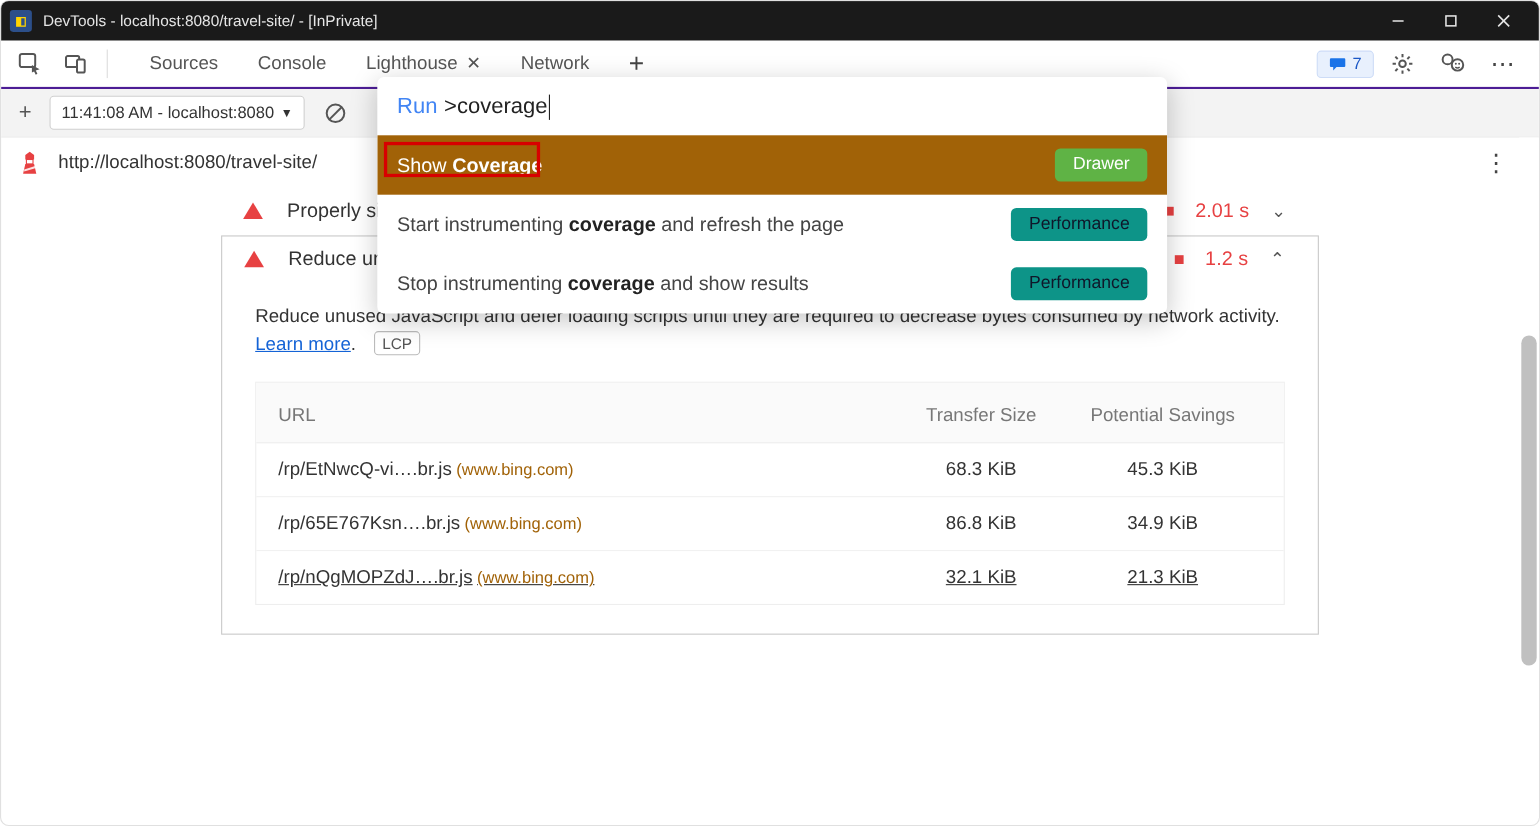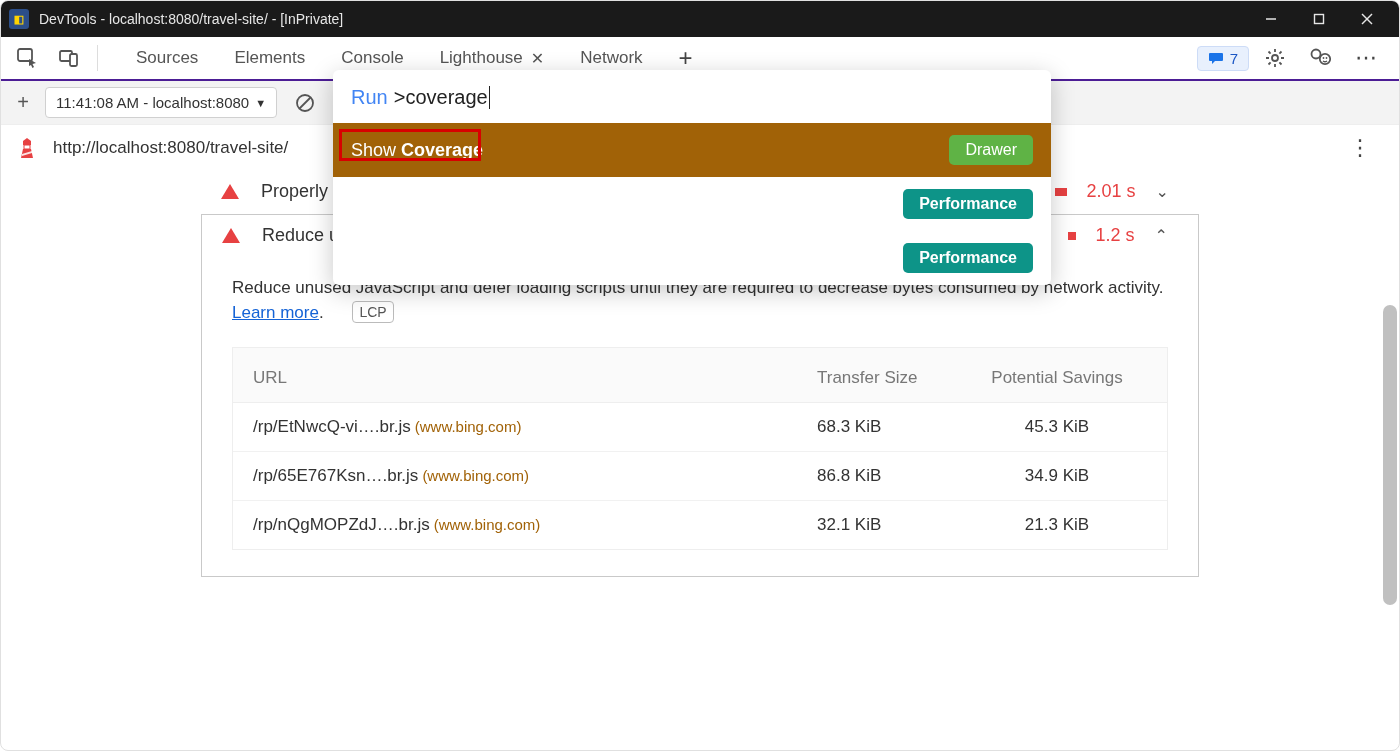--- a/index.html
+++ b/index.html
@@ -30,40 +30,40 @@
   .audit { margin:0 200px 0 200px; }
   .audit-row { display:flex; align-items:center; padding:10px 20px; font-size:18px; color:#333; position:relative; }
   .triangle-red { width:0; height:0; border-left:9px solid transparent; border-right:9px solid transparent; border-bottom:15px solid #e74142; margin-right:22px; flex:none; }
   .audit-title { color:#333; }
   .audit-time { margin-left:auto; color:#e74142; font-size:18px; margin-right:10px; display:flex; align-items:center; gap:20px; }
   .audit-bar { width:12px; height:8px; background:#e74142; }
   .chev { font-size:16px; color:#555; }
   .audit-card { margin:2px 200px 0 200px; border:1px solid #c9c9c9; background:#fff; padding:0 0 26px 0; }
   .audit-desc { padding:20px 30px 0 30px; font-size:17px; color:#333; line-height:1.45; }
   .learn-link { color:#1463d6; text-decoration:underline; }
-  .lcp-badge { display:inline-block; border:1px solid #bbb; border-radius:4px; padding:0 6px; font-size:14px; color:#555; margin-left:24px; vertical-align:1px; }
+  .lcp-badge { display:inline-block; border:1px solid #bbb; border-radius:4px; padding:0 6px; font-size:14px; color:#555; margin-left:12px; vertical-align:1px; }
   .table-wrap { margin:22px 30px 0 30px; border:1px solid #eee; }
   .table-head, .table-row { display:flex; align-items:center; padding:14px 20px; font-size:17px; }
   .table-head { background:#fafafa; color:#777; border-bottom:1px solid #eee; padding-top:20px; }
   .col-url { flex: 1 1 auto; }
-  .col-ts { width:150px; text-align:left; }
+  .col-ts { width:150px; text-align:center; }
   .col-ps { width:180px; text-align:center; }
   .table-row { color:#333; border-bottom:1px solid #f1f1f1; }
   .table-row .domain { color:#a16207; font-size:15px; margin-left:4px; }
   
-  .palette { position:absolute; top:69px; left:332px; width:718px; background:#fff; box-shadow:0 6px 24px rgba(0,0,0,0.22); border-radius:6px; overflow:hidden; z-index:100; }
+  .palette { position:absolute; top:69px; left:342px; width:718px; background:#fff; box-shadow:0 6px 24px rgba(0,0,0,0.22); border-radius:6px; overflow:hidden; z-index:100; }
   .palette-input-row { display:flex; align-items:baseline; padding:16px 18px 14px 18px; font-size:20px; }
   .palette-run { color:#4285f4; margin-right:6px; }
   .palette-query { color:#222; border-right:1.5px solid #222; padding-right:1px; }
   .palette-item { display:flex; align-items:center; padding:12px 18px; font-size:18px; position:relative; }
   .palette-item.selected { background:#a16207; color:#fff; }
   .palette-item .hl { font-weight:600; }
   .palette-item .pill { margin-left:auto; border-radius:5px; padding:6px 16px; font-size:16px; }
   .pill-drawer { background:#5fb345; color:#fff; }
-  .pill-perf { background:#0d9488; color:#ffffff;font-weight:bold; }
+  .pill-perf { background:#0d9488; color:#0f172a; }
   .selected-border { position:absolute; top:6px; left:6px; width:142px; height:32px; border:3px solid #d80000; pointer-events:none; }
   .palette-item-plain { color:#444; }
   .palette-item-plain .match { font-weight:600; color:#222; }
   
   .scrollbar-track { position:absolute; right:0; top:124px; bottom:6px; width:18px; background:#fff; }
   .scrollbar-thumb { position:absolute; right:2px; width:14px; top:180px; height:300px; background:#c0c0c0; border-radius:7px; }
   svg { display:block; }
 </style>
 </head>
 <body>
@@ -101,23 +101,20 @@
   <div class="tb-btn">
     <svg width="22" height="22" viewBox="0 0 22 22">
         <rect x="2" y="4" width="12" height="10" rx="1.5" fill="none" stroke="#555" stroke-width="1.8"></rect>
         <rect x="12" y="7" width="7" height="12" rx="1.5" fill="#fff" stroke="#555" stroke-width="1.8"></rect>
       </svg>
   </div>
   <div style="width:1px;height:26px;background:#ddd;margin:0 6px;"></div>
   <div class="tabs">
     <div class="tab">
         <span>Sources</span>
-      </div>
-    <div class="tab">
-        <span>Elements</span>
       </div>
     <div class="tab">
         <span>Console</span>
       </div>
     <div class="tab active">
       <span>Lighthouse</span>
       <span class="close-x">✕</span>
     </div>
     <div class="tab">
         <span>Network</span>
@@ -227,43 +224,45 @@
       <div class="table-row">
         <div class="col-url"><span>/rp/EtNwcQ-vi….br.js</span><span class="domain">(www.bing.com)</span></div>
         <div class="col-ts">68.3 KiB</div>
         <div class="col-ps">45.3 KiB</div>
       </div>
       <div class="table-row">
         <div class="col-url"><span>/rp/65E767Ksn….br.js</span><span class="domain">(www.bing.com)</span></div>
         <div class="col-ts">86.8 KiB</div>
         <div class="col-ps">34.9 KiB</div>
       </div>
-      <div class="table-row" style="border-bottom:none;">
+      <div class="table-row" style="border-bottom:none;text-decoration:underline;">
         <div class="col-url"><span>/rp/nQgMOPZdJ….br.js</span><span class="domain">(www.bing.com)</span></div>
         <div class="col-ts">32.1 KiB</div>
         <div class="col-ps">21.3 KiB</div>
       </div>
     </div>
   </div>
 
 </div>
 
 <div class="palette">
   <div class="palette-input-row">
     <span class="palette-run">Run</span>
     <span class="palette-query">&gt;coverage</span>
   </div>
   <div class="palette-item selected">
     <span><span>Show </span><span class="hl">Coverage</span><span></span></span>
     <span class="pill pill-drawer">Drawer</span>
     <span class="selected-border"></span>
   </div>
   <div class="palette-item palette-item-plain">
+    <span><span>Start instrumenting </span><span class="match">coverage</span><span> and refresh the page</span></span>
     <span class="pill pill-perf">Performance</span>
   </div>
   <div class="palette-item palette-item-plain">
+    <span><span>Stop instrumenting </span><span class="match">coverage</span><span> and show results</span></span>
     <span class="pill pill-perf">Performance</span>
   </div>
 </div>
 
 <div class="scrollbar-track">
   <div class="scrollbar-thumb"></div>
 </div>
 
 </body></html>

